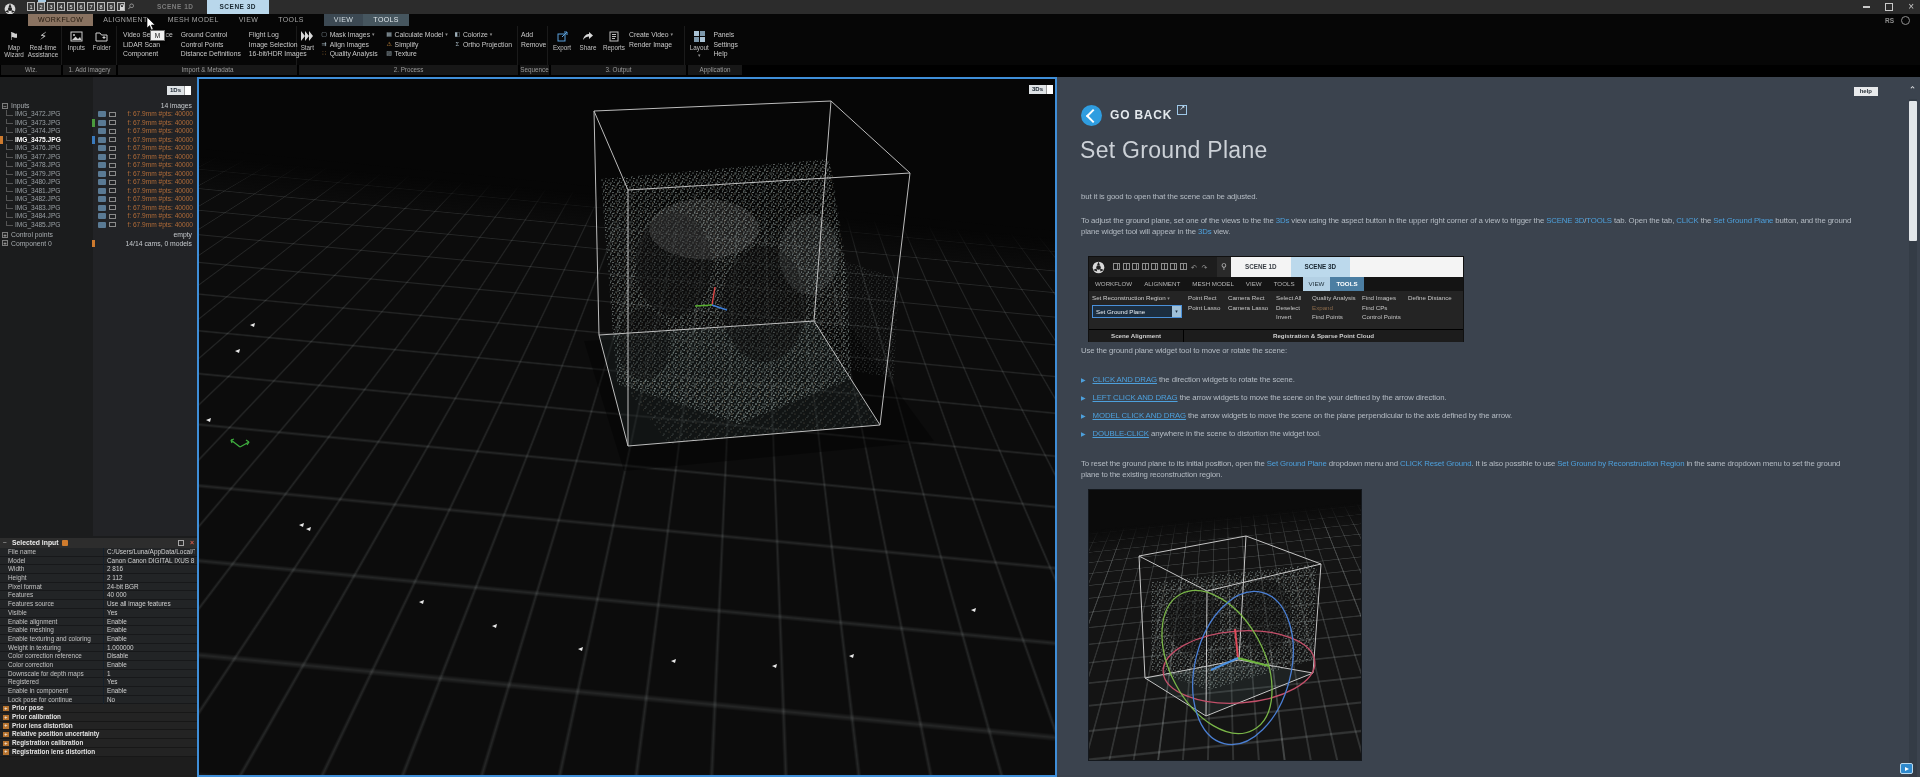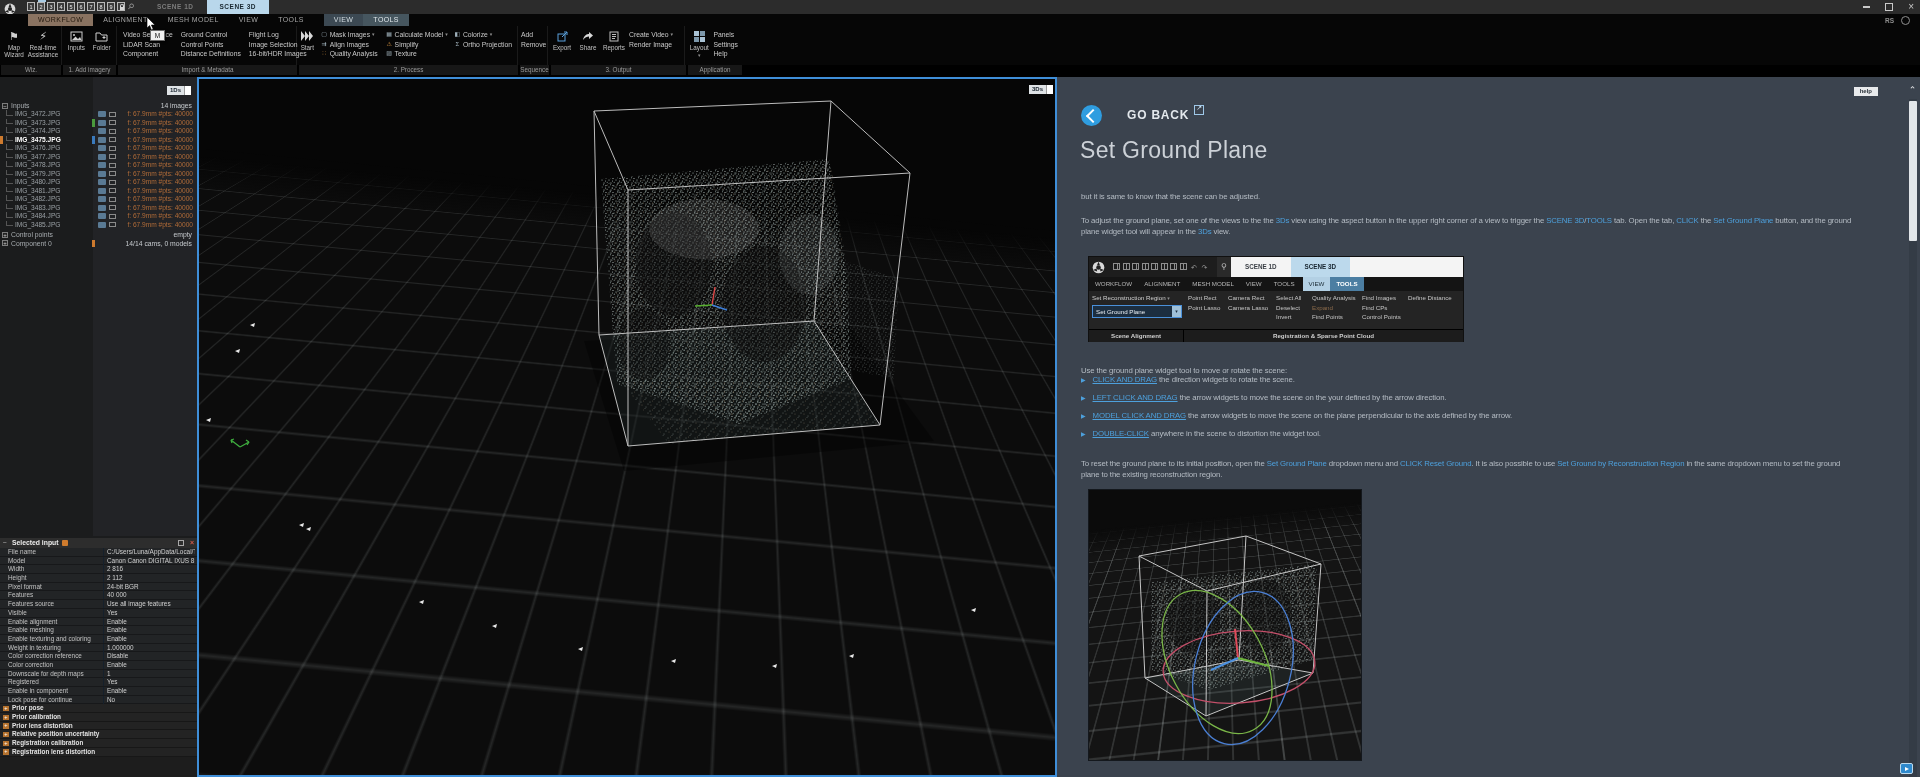--- a/index.html
+++ b/index.html
@@ -120,21 +120,21 @@
   .hp-badge{position:absolute;right:42px;top:10px;background:#e8eaec;color:#2c333b;font-size:6px;font-weight:bold;
     line-height:9px;padding:0 6px;}
   .hp-scroll-arrow{position:absolute;right:1px;top:7px;width:13px;height:13px;color:#e8eaec;font-size:9px;
     line-height:13px;text-align:center;}
   .hp-scroll-track{position:absolute;right:3px;top:22px;width:8px;bottom:0;background:#343c46;}
   .hp-scroll-thumb{position:absolute;right:3px;top:24px;width:8px;height:140px;background:#e2e6e9;border-radius:1px;}
   .goback{position:absolute;left:24px;top:27px;height:22px;display:flex;align-items:center;}
   .gb-circle{width:21px;height:21px;border-radius:50%;background:#2f9de0;position:relative;}
   .gb-circle::before{content:"";position:absolute;left:7px;top:6.2px;width:8px;height:8px;
     border-left:2.2px solid #fff;border-bottom:2.2px solid #fff;transform:rotate(45deg);}
-  .gb-label{margin-left:25px;color:#e3e8ec;font-size:12px;font-weight:bold;letter-spacing:.8px;}
+  .gb-label{margin-left:8px;color:#e3e8ec;font-size:12px;font-weight:bold;letter-spacing:.8px;}
   .gb-ext{margin-left:5px;margin-top:-10px;width:8px;height:8px;border:1px solid #9fc8e8;position:relative;}
   .gb-ext::before{content:"↗";position:absolute;left:1px;top:-2px;color:#cfe4f4;font-size:7px;}
   .hp-title{position:absolute;left:23px;top:60px;color:#ccd1d7;font-size:23px;font-weight:300;letter-spacing:.3px;}
   .hp-para{position:absolute;left:24px;color:#b5bcc4;font-size:7.8px;letter-spacing:-.12px;line-height:11px;white-space:nowrap;}
   .hp-para .hlink{color:#4da0dc;}
   .hp-bullet{position:absolute;left:24px;font-size:7.8px;letter-spacing:-.1px;color:#b5bcc4;white-space:nowrap;}
   .hp-bullet .barrow{color:#4da0dc;font-size:6px;margin-right:7px;}
   .hp-bullet .blink{color:#4da0dc;text-decoration:underline;}
 
   
@@ -842,21 +842,21 @@
       <div class="hp-scroll-thumb"></div>
 
       <div class="goback">
         <span class="gb-circle"></span>
         <span class="gb-label">GO BACK</span>
         <span class="gb-ext"></span>
       </div>
 
       <div class="hp-title">Set Ground Plane</div>
 
-      <div class="hp-para" style="top:103px"><br><span>but it is same to know that the scene can be adjusted.</span></div>
+      <div class="hp-para" style="top:103px"><br><span>but it is good to open that the scene can be adjusted.</span></div>
       <div class="hp-para" style="top:138px"><span>To adjust the ground plane, set one of the views to the the </span><span class="hlink">3Ds</span><span> view using the aspect button in the upper right corner of a view to trigger the </span><span class="hlink">SCENE 3D</span><span>/</span><span class="hlink">TOOLS</span><span> tab. Open the tab, </span><span class="hlink">CLICK</span><span> the </span><span class="hlink">Set Ground Plane</span><span> button, and the ground</span><br><span>plane widget tool will appear in the </span><span class="hlink">3Ds</span><span> view.</span></div>
 
       <div class="miniribbon">
         <div class="mr-row1">
           <span class="mr-logo">
             <svg width="13" height="13" viewBox="0 0 12 12">
                 <circle cx="6" cy="6" r="5.4" fill="#d8d8d8"></circle>
                 <circle cx="6" cy="6" r="2.1" fill="#222"></circle>
                 <path d="M6 .6 L7.4 4 L4.6 4 Z M.9 8.4 L4.2 7 L4.8 9.8 Z M11.1 8.4 L7.8 9.8 L7.4 6.9 Z" fill="#222"></path>
               </svg>
@@ -933,21 +933,21 @@
                 <span class="mr-item">Define Distance</span>
               </div>
           </div>
         </div>
         <div class="mr-row4">
           <span class="mr-glabel" style="width:94px;border-right:1px solid #000">Scene Alignment</span>
           <span class="mr-glabel" style="flex:1">Registration &amp; Sparse Point Cloud</span>
         </div>
       </div>
 
-      <div class="hp-para" style="top:288px">Use the ground plane widget tool to move or rotate the scene:</div>
+      <div class="hp-para" style="top:268px">Use the ground plane widget tool to move or rotate the scene:</div>
 
       <div class="hp-bullet" style="top:298px"><span class="barrow">▶</span><span class="blink">CLICK AND DRAG</span><span> the direction widgets to rotate the scene.</span></div>
       <div class="hp-bullet" style="top:316px"><span class="barrow">▶</span><span class="blink">LEFT CLICK AND DRAG</span><span> the arrow widgets to move the scene on the your defined by the arrow direction.</span></div>
       <div class="hp-bullet" style="top:334px"><span class="barrow">▶</span><span class="blink">MODEL CLICK AND DRAG</span><span> the arrow widgets to move the scene on the plane perpendicular to the axis defined by the arrow.</span></div>
       <div class="hp-bullet" style="top:352px"><span class="barrow">▶</span><span class="blink">DOUBLE-CLICK</span><span> anywhere in the scene to distortion the widget tool.</span></div>
 
       <div class="hp-para" style="top:381px"><span>To reset the ground plane to its initial position, open the </span><span class="hlink">Set Ground Plane</span><span> dropdown menu and </span><span class="hlink">CLICK Reset Ground</span><span>. It is also possible to use </span><span class="hlink">Set Ground by Reconstruction Region</span><span> in the same dropdown menu to set the ground</span><br><span>plane to the existing reconstruction region.</span></div>
 
       <div class="miniscene">
         <div class="ms-gridwrap">

